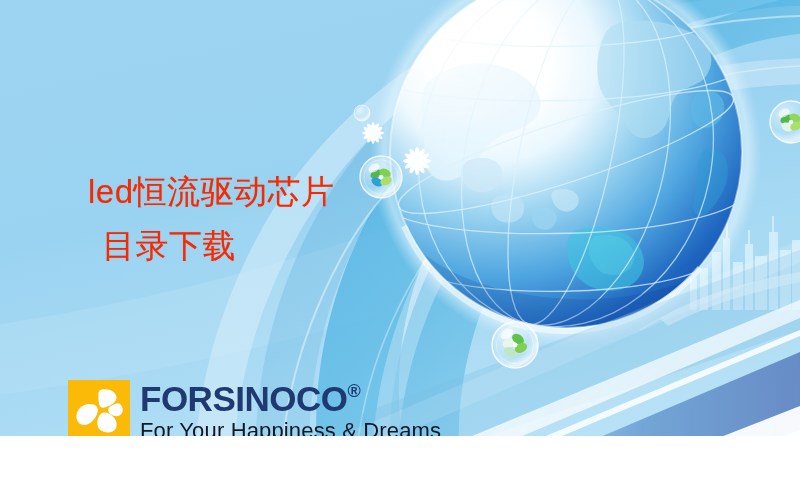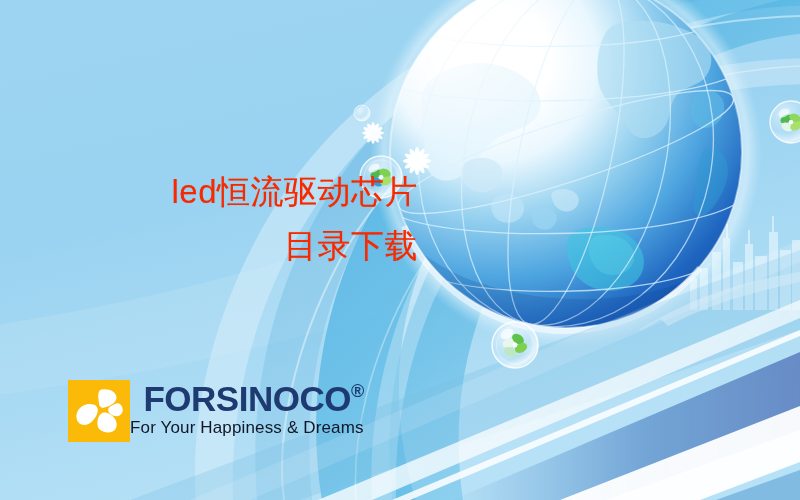--- a/index.html
+++ b/index.html
@@ -8,24 +8,23 @@
     padding: 0;
     background: #ffffff;
   }
   body {
     font-family: "Liberation Sans", sans-serif;
   }
 
   #banner {
     position: relative;
     width: 800px;
-    height: 500px;
+    height: 436px;
     overflow: hidden;
     background: linear-gradient(160deg, #9ED5F2 0%, #A3D8F3 28%, #8FCDEE 55%, #9ED6F2 78%, #B3DFF5 100%);
-    text-align: right;
   }
 
   #art-svg { position: absolute; left: 0; top: 0; width: 800px; height: 500px; }
 
   
   #headline {
     position: absolute;
     left: 88px;
     top: 164px;
     width: 330px;
@@ -50,20 +49,21 @@
   }
   #logo-mark {
     width: 62px;
     height: 62px;
     background: #FBBA07;
     flex: 0 0 auto;
     position: relative;
   }
   #logo-mark svg { display: block; }
   #logo-text {
+    margin-left: 10px;
     display: flex;
     flex-direction: column;
     justify-content: center;
   }
   #brand-name {
     font-family: "Liberation Sans", sans-serif;
     font-weight: bold;
     font-size: 35px;
     line-height: 0.98;
     color: #1E3A70;
@@ -73,21 +73,21 @@
     padding-top: 2px;
   }
   #brand-name .reg {
     font-size: 18px;
     vertical-align: top;
     position: relative;
     top: 1px;
   }
   #brand-tagline {
     font-family: "Liberation Sans", sans-serif;
-    font-size: 17px;
+    font-size: 22px;
     color: #101828;
     letter-spacing: 0.15px;
     margin-top: 2px;
     white-space: nowrap;
   }
 </style>
 </head>
 <body>
 
 <div id="banner">

